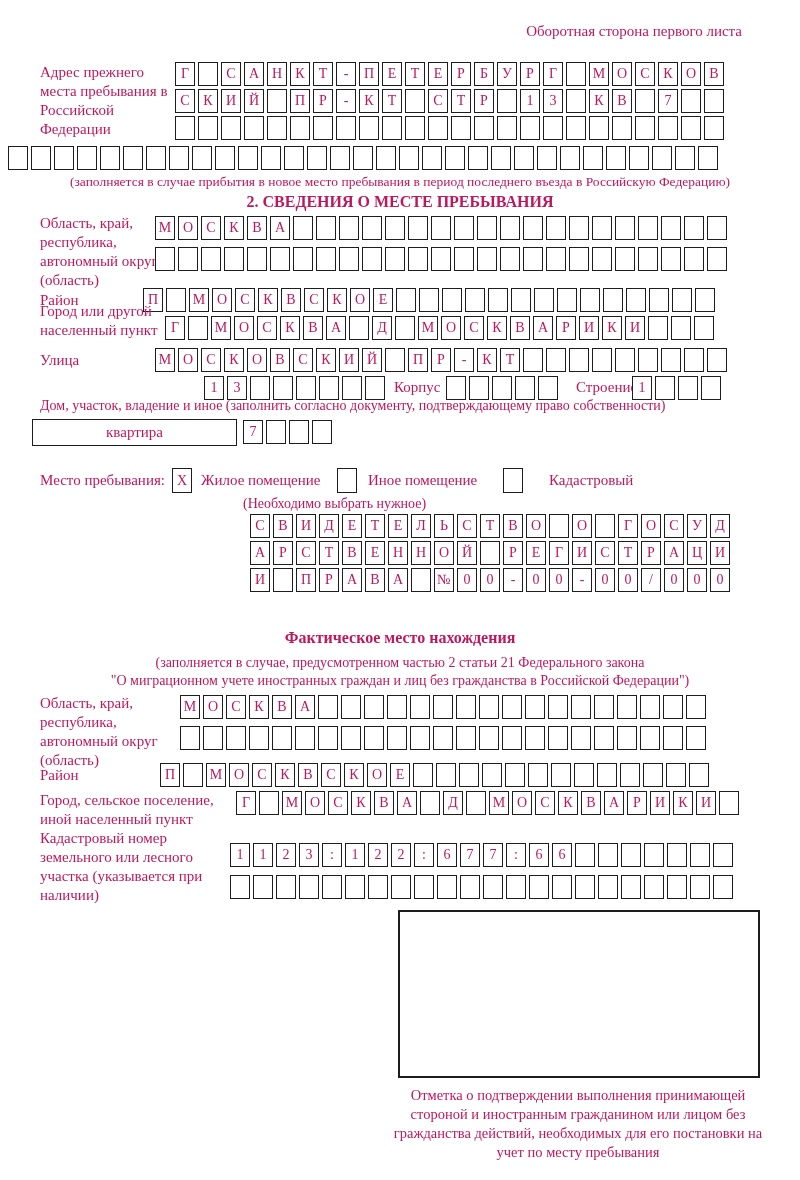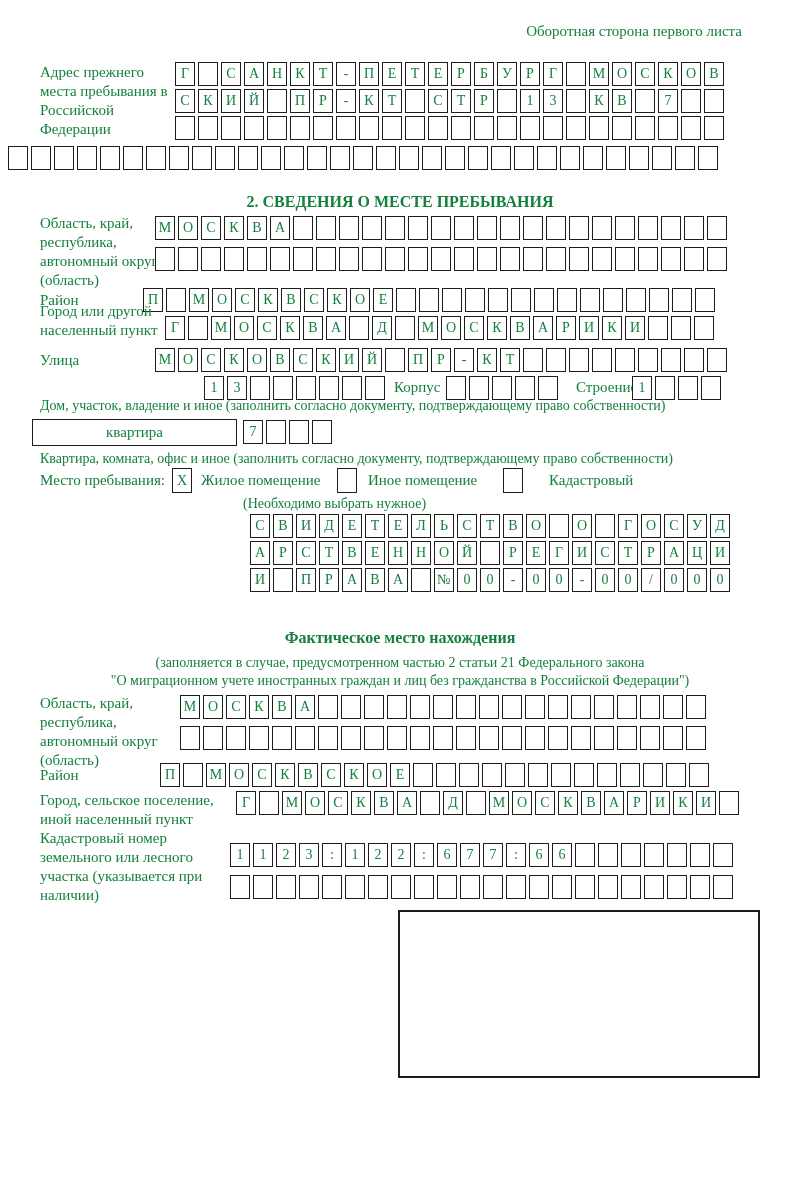--- a/index.html
+++ b/index.html
@@ -1,17 +1,17 @@
 <!DOCTYPE html>
 <html><head>
 <meta charset="utf-8">
 <style>
   html,body{margin:0;padding:0;background:#fff;}
   .page{position:relative;width:800px;height:1180px;background:#fff;
-        font-family:"Liberation Serif","DejaVu Serif",serif;color:#15803d;overflow:hidden;}
+        font-family:"Liberation Serif","DejaVu Serif",serif;color:#be185d;overflow:hidden;}
   .abs{position:absolute;}
   .label{font-size:15px;line-height:19px;}
   .caption{font-size:13.5px;line-height:17px;}
   .caption-md{font-size:14px;line-height:18px;}
   .center{width:800px;left:0;text-align:center;}
   .bold{font-weight:bold;}
   .cellrow{display:flex;gap:3px;margin-bottom:3px;}
   .cellrow.wide-gap{margin-bottom:7px;}
   .cell{width:18px;height:22px;border:1.5px solid #1d1d1d;display:flex;align-items:center;
         justify-content:center;font-size:14px;line-height:1;background:#fff;flex:0 0 auto;}
@@ -137,20 +137,21 @@
         <div class="cell"></div>
         <div class="cell"></div>
         <div class="cell"></div>
         <div class="cell"></div>
         <div class="cell"></div>
         <div class="cell"></div>
         <div class="cell"></div>
         <div class="cell"></div>
       </div>
   </div>
+  <div class="abs caption center" style="top:173px;">(заполняется в случае прибытия в новое место пребывания в период последнего въезда в Российскую Федерацию)</div>
 
   <div class="abs label bold center" style="top:192px;font-size:16px;">2. СВЕДЕНИЯ О МЕСТЕ ПРЕБЫВАНИЯ</div>
 
   <div class="abs label" style="left:40px;top:214px;width:118px;">Область, край, республика, автономный округ (область)</div>
   <div class="abs" style="left:155px;top:216px;">
     <div class="cellrow wide-gap">
         <div class="cell">М</div>
         <div class="cell">О</div>
         <div class="cell">С</div>
         <div class="cell">К</div>
@@ -332,21 +333,20 @@
 
   <div class="abs widebox" style="left:32px;top:419px;width:203px;height:25px;">квартира</div>
   <div class="abs" style="left:243px;top:420px;">
     <div class="cellrow">
         <div class="cell">7</div>
         <div class="cell"></div>
         <div class="cell"></div>
         <div class="cell"></div>
       </div>
   </div>
-  <div class="abs caption-md" style="left:40px;top:450px;">Квартира, комната, офис и иное (заполнить согласно документу, подтверждающему право собственности)</div>
 
   <div class="abs label" style="left:40px;top:471px;">Место пребывания:</div>
   <div class="abs checkbox" style="left:172px;top:468px;">X</div>
   <div class="abs label" style="left:201px;top:471px;">Жилое помещение</div>
   <div class="abs checkbox" style="left:337px;top:468px;"></div>
   <div class="abs label" style="left:368px;top:471px;">Иное помещение</div>
   <div class="abs checkbox" style="left:503px;top:468px;"></div>
   <div class="abs label" style="left:549px;top:471px;">Кадастровый</div>
   <div class="abs caption-md" style="left:243px;top:495px;">(Необходимо выбрать нужное)</div>
 
@@ -584,14 +584,15 @@
         <div class="cell"></div>
         <div class="cell"></div>
         <div class="cell"></div>
         <div class="cell"></div>
         <div class="cell"></div>
         <div class="cell"></div>
       </div>
   </div>
 
   <div class="abs bigbox" style="left:398px;top:910px;width:358px;height:164px;"></div>
+  <div class="abs caption-md" style="left:388px;top:1086px;width:380px;text-align:center;font-size:14.5px;line-height:19px;">Отметка о подтверждении выполнения принимающей стороной и иностранным гражданином или лицом без гражданства действий, необходимых для его постановки на учет по месту пребывания</div>
 
 </div>
 
 </body></html>

